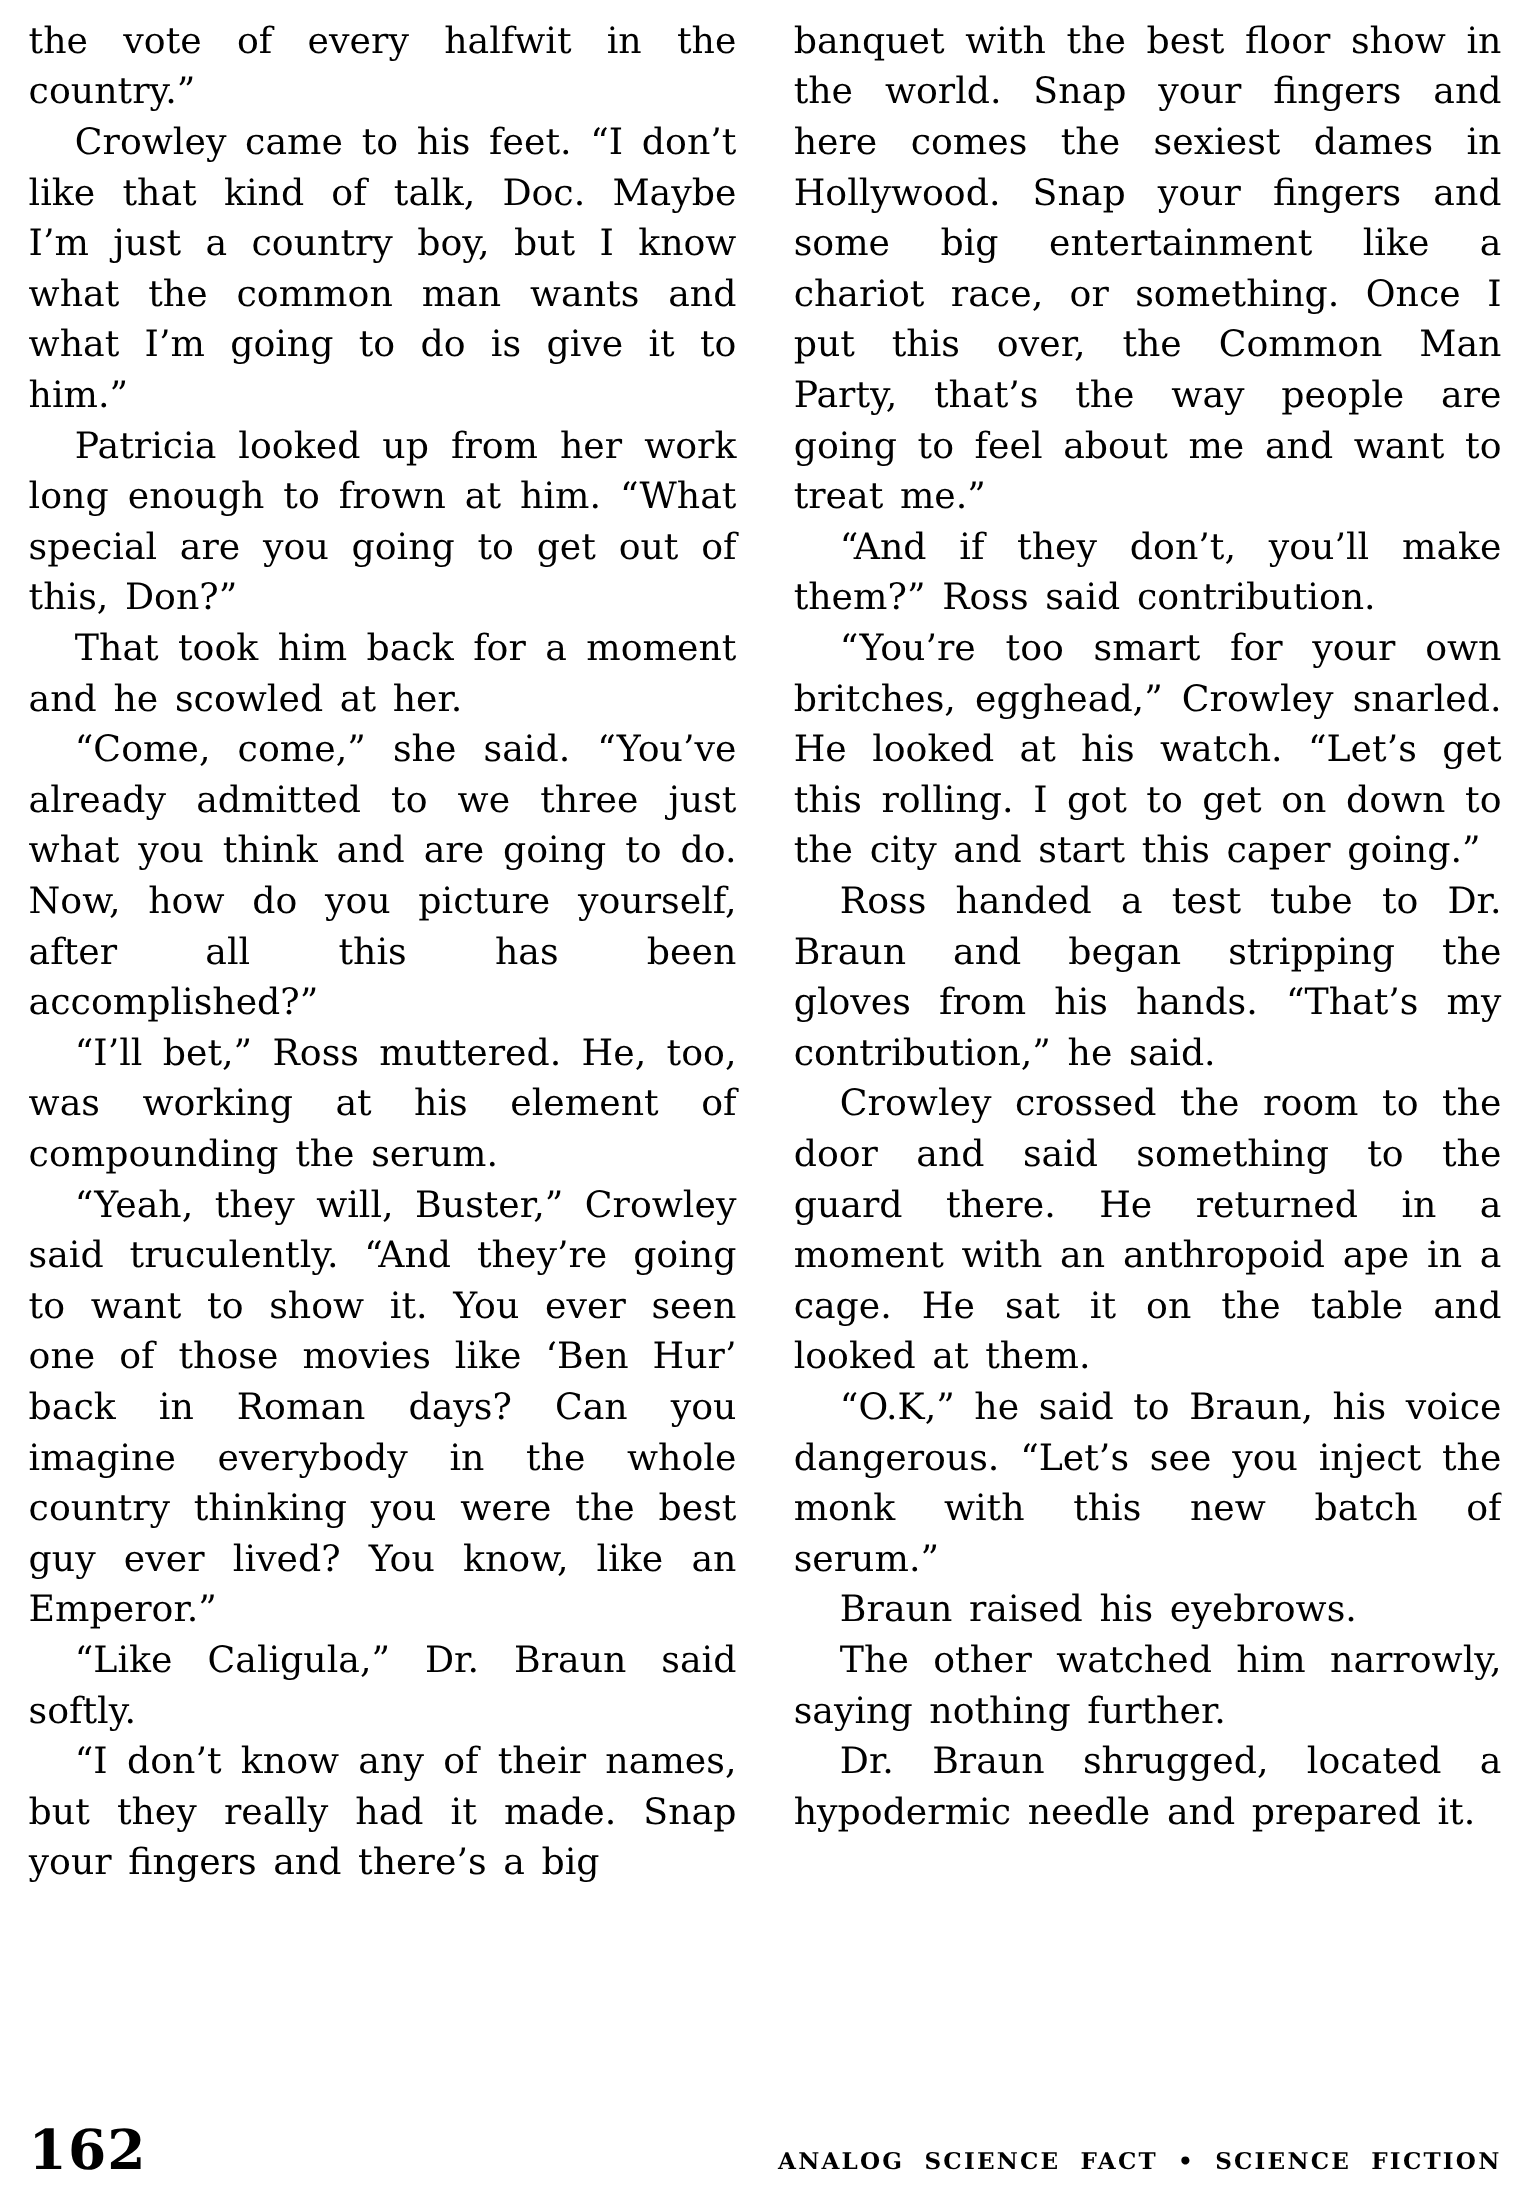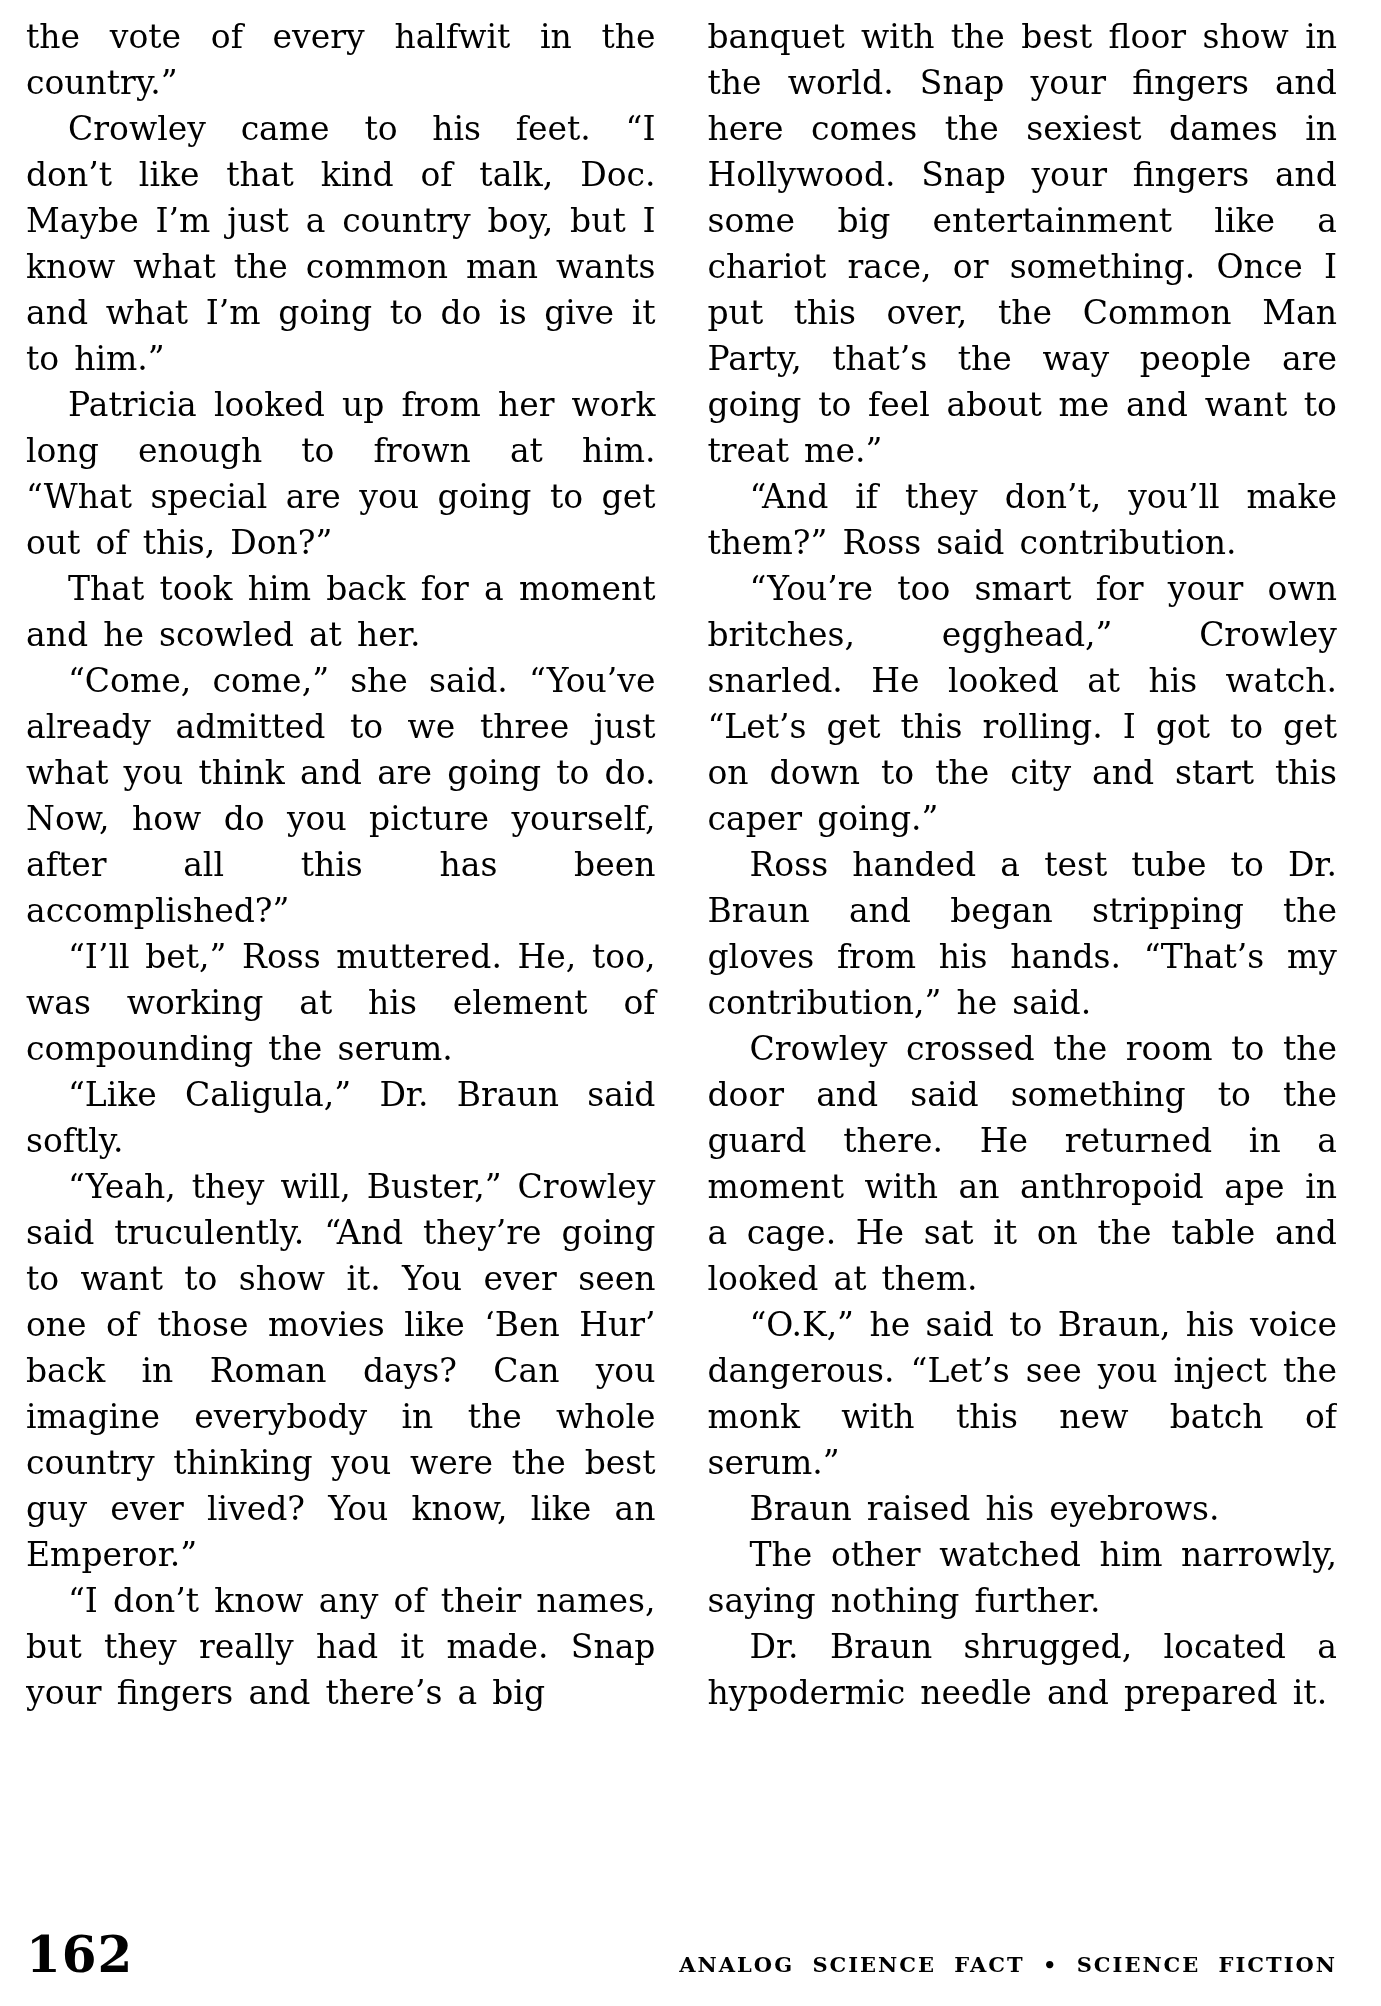--- a/index.html
+++ b/index.html
@@ -11,21 +11,21 @@
     height: 2006px;
     background: #ffffff;
     color: #000000;
     font-family: "DejaVu Serif", "Liberation Serif", serif;
     overflow: hidden;
   }
   .page {
     box-sizing: border-box;
     width: 1381px;
     height: 2006px;
-    padding: 14px 44px 22px 26px;
+    padding: 14px 16px 22px 26px;
     display: flex;
     flex-direction: column;
   }
   .text-columns {
     display: flex;
     gap: 52px;
     flex: 1 1 auto;
     overflow: hidden;
   }
   .column {
@@ -69,22 +69,22 @@
 
 <div class="page">
   <div class="text-columns">
     <div class="column" id="col-left">
         <p class="para cont">the vote of every halfwit in the country.”</p>
         <p class="para">Crowley came to his feet. “I don’t like that kind of talk, Doc. Maybe I’m just a country boy, but I know what the common man wants and what I’m going to do is give it to him.”</p>
         <p class="para">Patricia looked up from her work long enough to frown at him. “What special are you going to get out of this, Don?”</p>
         <p class="para">That took him back for a moment and he scowled at her.</p>
         <p class="para">“Come, come,” she said. “You’ve already admitted to we three just what you think and are going to do. Now, how do you picture yourself, after all this has been accomplished?”</p>
         <p class="para">“I’ll bet,” Ross muttered. He, too, was working at his element of compounding the serum.</p>
+        <p class="para">“Yeah, they will, Buster,” Crowley said truculently. “And they’re going to want to show it. You ever seen one of those movies like ‘Ben Hur’ back in Roman days? Can you imagine everybody in the whole country thinking you were the best guy ever lived? You know, like an Emperor.”</p>
         <p class="para">“Like Caligula,” Dr. Braun said softly.</p>
-        <p class="para">“Yeah, they will, Buster,” Crowley said truculently. “And they’re going to want to show it. You ever seen one of those movies like ‘Ben Hur’ back in Roman days? Can you imagine everybody in the whole country thinking you were the best guy ever lived? You know, like an Emperor.”</p>
         <p class="para">“I don’t know any of their names, but they really had it made. Snap your fingers and there’s a big</p>
       </div>
     <div class="column" id="col-right">
         <p class="para cont">banquet with the best floor show in the world. Snap your fingers and here comes the sexiest dames in Hollywood. Snap your fingers and some big entertainment like a chariot race, or something. Once I put this over, the Common Man Party, that’s the way people are going to feel about me and want to treat me.”</p>
         <p class="para">“And if they don’t, you’ll make them?” Ross said contribution.</p>
         <p class="para">“You’re too smart for your own britches, egghead,” Crowley snarled. He looked at his watch. “Let’s get this rolling. I got to get on down to the city and start this caper going.”</p>
         <p class="para">Ross handed a test tube to Dr. Braun and began stripping the gloves from his hands. “That’s my contribution,” he said.</p>
         <p class="para">Crowley crossed the room to the door and said something to the guard there. He returned in a moment with an anthropoid ape in a cage. He sat it on the table and looked at them.</p>
         <p class="para">“O.K,” he said to Braun, his voice dangerous. “Let’s see you inject the monk with this new batch of serum.”</p>
         <p class="para">Braun raised his eyebrows.</p>

